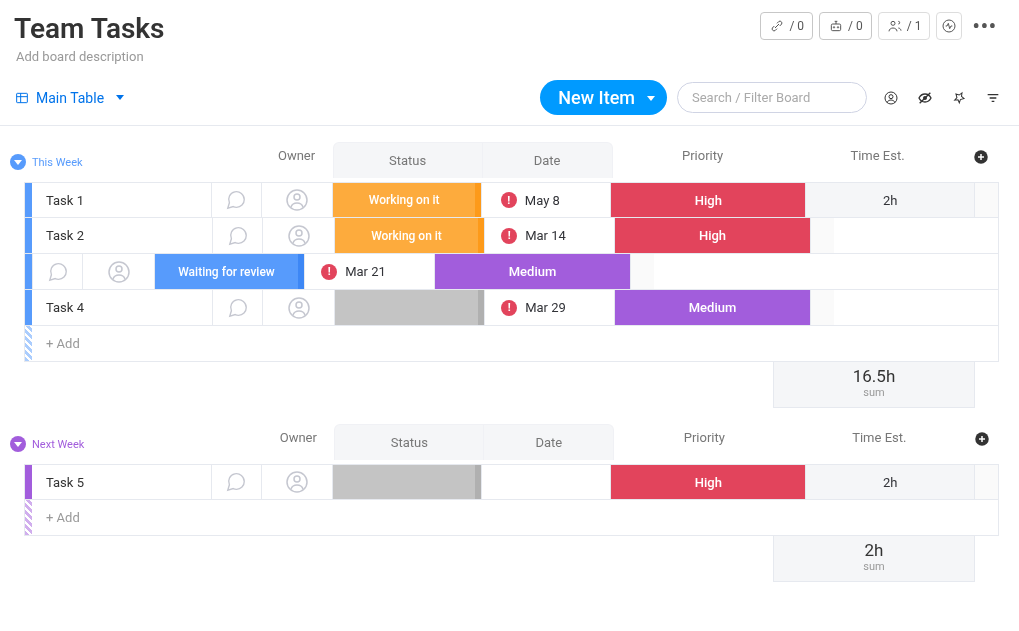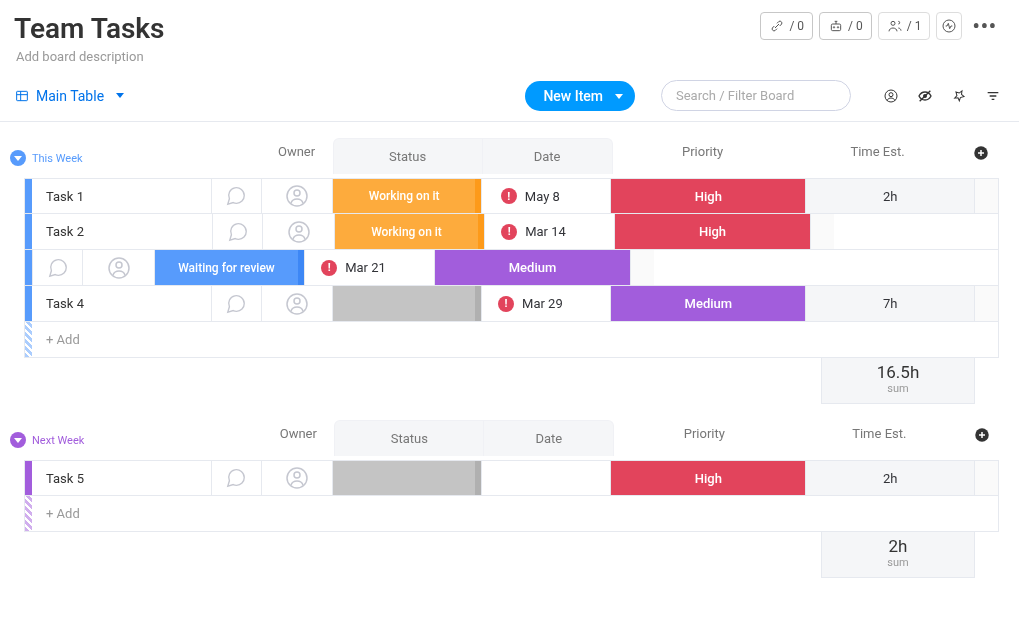--- a/index.html
+++ b/index.html
@@ -6,25 +6,25 @@
 body{background:#fff;width:1019px;height:631px;overflow:hidden;font-size:13px;color:#323338}
 .header{padding:12px 18px 4px 14px;display:flex;justify-content:space-between;align-items:flex-start}
 .title{font-size:28px;font-weight:600;color:#333}
 .desc{font-size:13px;color:#999;padding:0 0 8px 16px;cursor:text}
 .header-right{display:flex;align-items:center;gap:6px}
 .hexbox{border:1px solid #c7c7c7;border-radius:4px;padding:4px 8px;display:flex;align-items:center;gap:4px;font-size:12px;color:#555;height:28px}
 .hexbox.rect{border:1px solid #ddd}
 .dots{font-size:20px;font-weight:700;color:#555;letter-spacing:1px;padding:0 4px;cursor:pointer}
 .ico{width:16px;height:16px;display:inline-flex;align-items:center;justify-content:center;stroke:#555;fill:none}
 .ico svg{width:16px;height:16px}
-.controls{display:flex;align-items:center;padding:8px 18px 10px 14px;gap:26px;border-bottom:1px solid #e6e9ef}
+.controls{display:flex;align-items:center;padding:8px 18px 10px 14px;gap:10px;border-bottom:1px solid #e6e9ef}
 .view-sel{display:flex;align-items:center;gap:6px;color:#0073ea;font-weight:400;font-size:14px;cursor:pointer}
 .view-sel .ico{stroke:#0073ea}
 .spacer{flex:1}
-.new-item{background:#009aff;color:#fff;border:none;border-radius:18px;padding:7px 32px 7px 18px;font-size:14px;font-weight:500;position:relative;cursor:pointer}
+.new-item{background:#009aff;color:#fff;border:none;border-radius:18px;padding:7px 32px 7px 18px;font-size:18px;font-weight:500;position:relative;cursor:pointer}
 .new-item::after{content:"";position:absolute;right:12px;top:50%;margin-top:-2px;border-left:4px solid transparent;border-right:4px solid transparent;border-top:5px solid #fff}
 .search{border:1px solid #d0d4e4;border-radius:18px;padding:7px 14px;width:190px;font-size:13px;color:#999}
 .search::placeholder{color:#aaa}
 .toolbar-icons{display:flex;align-items:center;gap:18px;margin-left:6px}
 .toolbar-icons .ico{cursor:pointer;stroke:#333}
 .group{padding:22px 0 0 0;position:relative}
 .group-head{display:flex;align-items:center;padding:0 14px 6px 10px;gap:6px}
 .collapse-ico{width:16px;height:16px;border-radius:50%;background:var(--gc);display:inline-flex;align-items:center;justify-content:center}
 .collapse-ico::after{content:"";border-left:4px solid transparent;border-right:4px solid transparent;border-top:5px solid #fff}
 .group-title{font-size:11px;font-weight:400}
@@ -52,21 +52,21 @@
 .row-date{width:130px;display:flex;align-items:center;justify-content:center;gap:8px;font-size:13px;border-left:1px solid #e6e9ef}
 .date-warn{width:16px;height:16px;border-radius:50%;background:#e2445c;color:#fff;display:inline-flex;align-items:center;justify-content:center;font-size:11px;font-weight:700;margin-left:-32px}
 .row-priority{width:196px;display:flex;align-items:center;justify-content:center;color:#fff;font-size:13px;font-weight:500;border-left:1px solid #e6e9ef}
 .priority-high{background:#e2445c}
 .priority-medium{background:#a25ddc}
 .row-time{width:170px;display:flex;align-items:center;justify-content:center;font-size:13px;background:#f5f6f8;border-left:1px solid #e6e9ef}
 .row-end{width:24px;border-left:1px solid #e6e9ef;background:#fafafa}
 .add-row{display:flex;height:36px;border:1px solid #e6e9ef;border-top:none;margin-right:20px;color:#999;font-size:13px;cursor:text}
 .add-row .row-name{color:#999}
 .sum-row{display:flex;height:46px;margin-right:20px;justify-content:flex-end}
-.sum-cell{width:154px;text-align:center;background:#f5f6f8;border:1px solid #e6e9ef;border-top:none;padding-top:4px;margin-right:24px}
+.sum-cell{width:202px;text-align:center;background:#f5f6f8;border:1px solid #e6e9ef;border-top:none;padding-top:4px;margin-right:24px}
 .sum-val{font-size:17px;color:#333}
 .sum-lbl{font-size:11px;color:#999}
 .dotted-bar{background-image:repeating-linear-gradient(45deg,var(--gc) 0,var(--gc) 3px,#fff 3px,#fff 5px);opacity:.5}
 .chevron-down{border-left:4px solid transparent;border-right:4px solid transparent;border-top:5px solid #0073ea;display:inline-block;margin-left:6px}
 </style>
 </head>
 <body>
 
 <div class="header">
   <div class="title">Team Tasks</div>
@@ -256,21 +256,20 @@
               <circle cx="12" cy="9" r="3"></circle>
               <path d="M6 19c1-3 4-4 6-4s5 1 6 4"></path>
             </svg>
           </div>
           <div class="row-status status-grey"></div>
           <div class="row-date">
             <span class="date-warn">!</span>
             <span>Mar 29</span>
           </div>
           <div class="row-priority priority-medium">Medium</div>
-          <div class="row-time">7h</div>
           <div class="row-end"></div>
         </div>
         <div class="add-row">
           <div class="row-bar dotted-bar"></div>
           <div class="row-name" style="flex:1">+ Add</div>
         </div>
       </div>
       <div class="sum-row">
         <div class="sum-cell">
           <div class="sum-val">16.5h</div>

